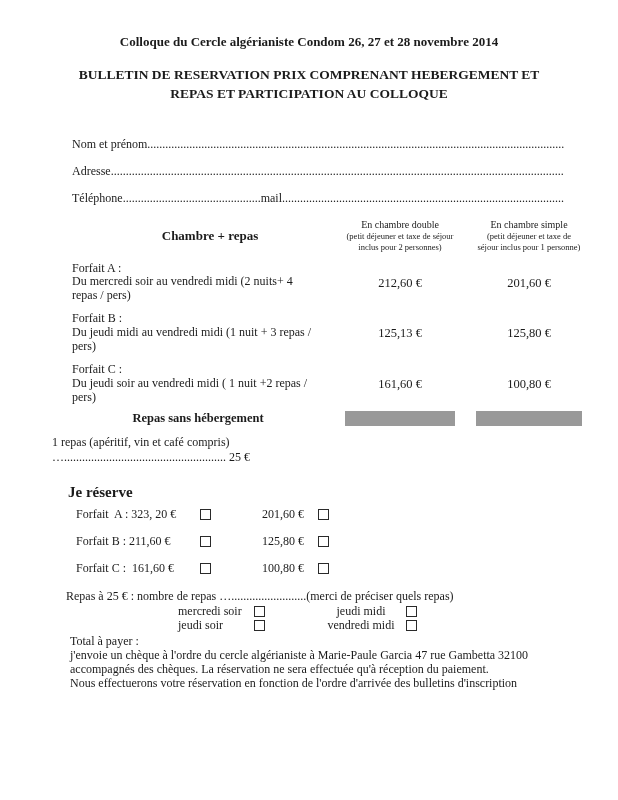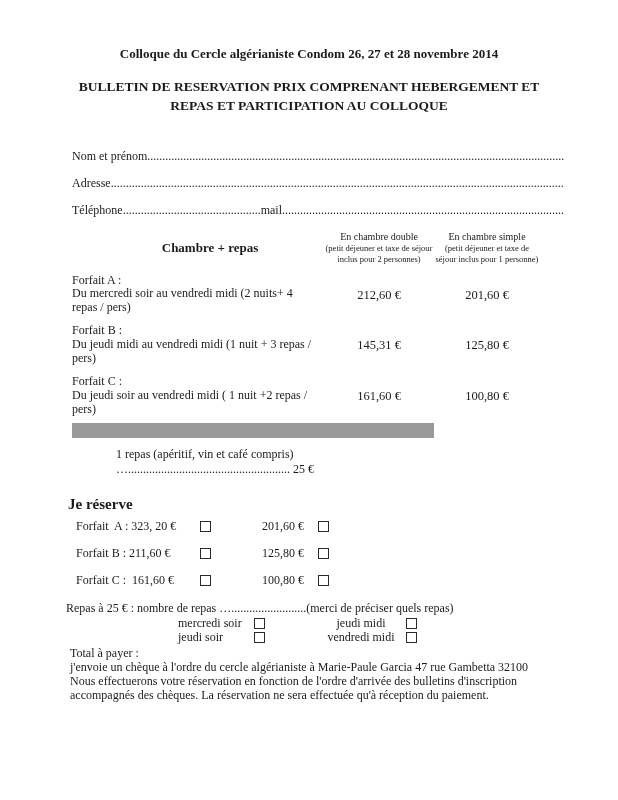--- a/index.html
+++ b/index.html
@@ -6,21 +6,21 @@
   .page{
     position:relative;
     width:618px;height:800px;
     background:#ffffff;
     color:#1b1b1b;
     font-family:"Liberation Serif","DejaVu Serif",serif;
     font-size:12px;
     overflow:hidden;
   }
   .title{
-    padding-top:46px;
+    padding-top:34px;
     text-align:center;
     font-weight:bold;
     font-size:13px;
   }
   .heading{
     margin:16px auto 0 auto;
     width:500px;
     text-align:center;
     font-weight:bold;
     font-size:13.5px;
@@ -33,21 +33,21 @@
     overflow:hidden;
     margin-bottom:14px;
     line-height:13px;
   }
   .fill-line span{display:inline;}
   
   .ptable{
     margin:10px 0 0 72px;
     display:grid;
     grid-template-columns:252px 110px 106px;
-    column-gap:0;
+    column-gap:21px;
   }
   .ptable .hdr-left{
     grid-column:1;
     align-self:center;
     text-align:center;
     padding-left:24px;
     font-weight:bold;
     font-size:13px;
   }
   .col-hdr{text-align:center;}
@@ -67,21 +67,21 @@
     grid-column:1;
     align-self:center;
     text-align:center;
     font-weight:bold;
     font-size:12.5px;
     margin-top:6px;
   }
   .bar-cell{margin-top:6px;align-self:center;}
   .gray-bar{height:15px;width:100%;}
   
-  .meal{margin:9px 0 0 116px;line-height:15px;}
+  .meal{margin:9px 0 0 52px;line-height:15px;}
   .meal .dotline{white-space:nowrap;overflow:hidden;width:492px;}
   
   .reserve-head{margin:19px 0 0 68px;font-weight:bold;font-size:15px;}
   .res-row{
     margin-left:76px;
     margin-top:0;
     display:grid;
     grid-template-columns:124px 62px 56px 14px;
     align-items:center;
     height:27px;
@@ -148,34 +148,35 @@
       <div class="price-cell">212,60 €</div>
       <div class="price-cell">201,60 €</div>
     </div>
 
     <div class="prow">
       <div class="desc-cell">
         <div class="f-name">Forfait B :</div>
         <div class="f-desc">Du jeudi midi au vendredi midi (1 nuit + 3 repas /
 pers)</div>
       </div>
-      <div class="price-cell">145,31 €</div>
+      <div class="price-cell">125,13 €</div>
       <div class="price-cell">125,80 €</div>
     </div>
 
     <div class="prow">
       <div class="desc-cell">
         <div class="f-name">Forfait C :</div>
         <div class="f-desc"> Du jeudi soir au vendredi midi ( 1 nuit +2 repas /
 pers)</div>
       </div>
       <div class="price-cell">161,60 €</div>
       <div class="price-cell">100,80 €</div>
     </div>
 
+    <div class="foot-label">Repas sans hébergement</div>
     <div class="bar-cell">
       <div class="gray-bar" style="background-color: rgb(153, 153, 153);"></div>
     </div>
     <div class="bar-cell">
       <div class="gray-bar" style="background-color: rgb(153, 153, 153);"></div>
     </div>
   </div>
 
   <div class="meal">
     <div>1 repas (apéritif, vin et café compris)</div>
@@ -217,17 +218,17 @@
   <div class="opt-row">
     <span>jeudi soir</span>
     <span><span class="checkbox"></span></span>
     <span class="opt2">vendredi midi</span>
     <span><span class="checkbox"></span></span>
   </div>
 
   <div class="footer">
     <div>Total à payer :</div>
     <div>j'envoie un chèque à l'ordre du cercle algérianiste à Marie-Paule Garcia 47 rue Gambetta 32100</div>
+    <div>accompagnés des chèques. La réservation ne sera effectuée qu'à réception du paiement.</div>
     <div>Nous effectuerons votre réservation en fonction de l'ordre d'arrivée des bulletins d'inscription</div>
-    <div>accompagnés des chèques. La réservation ne sera effectuée qu'à réception du paiement.</div>
   </div>
 
 </div>
 
 </body></html>

